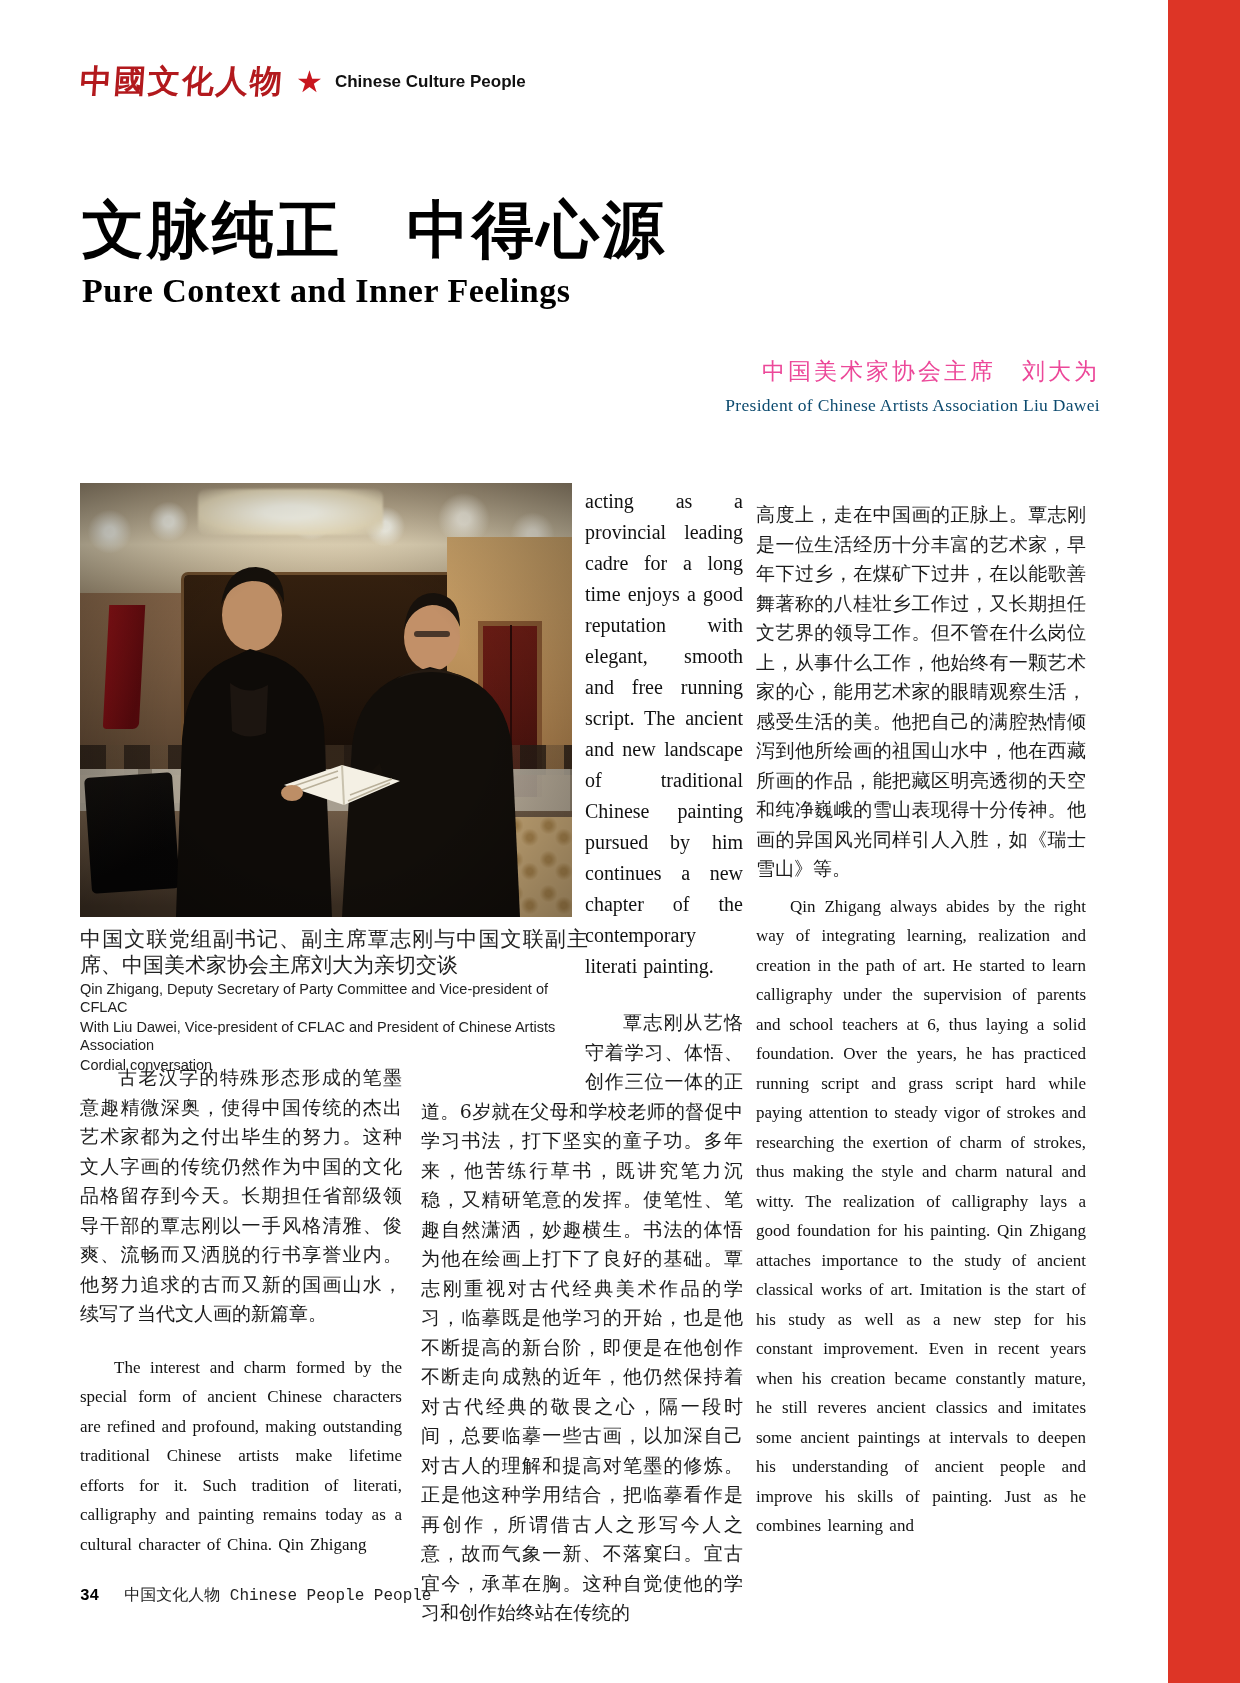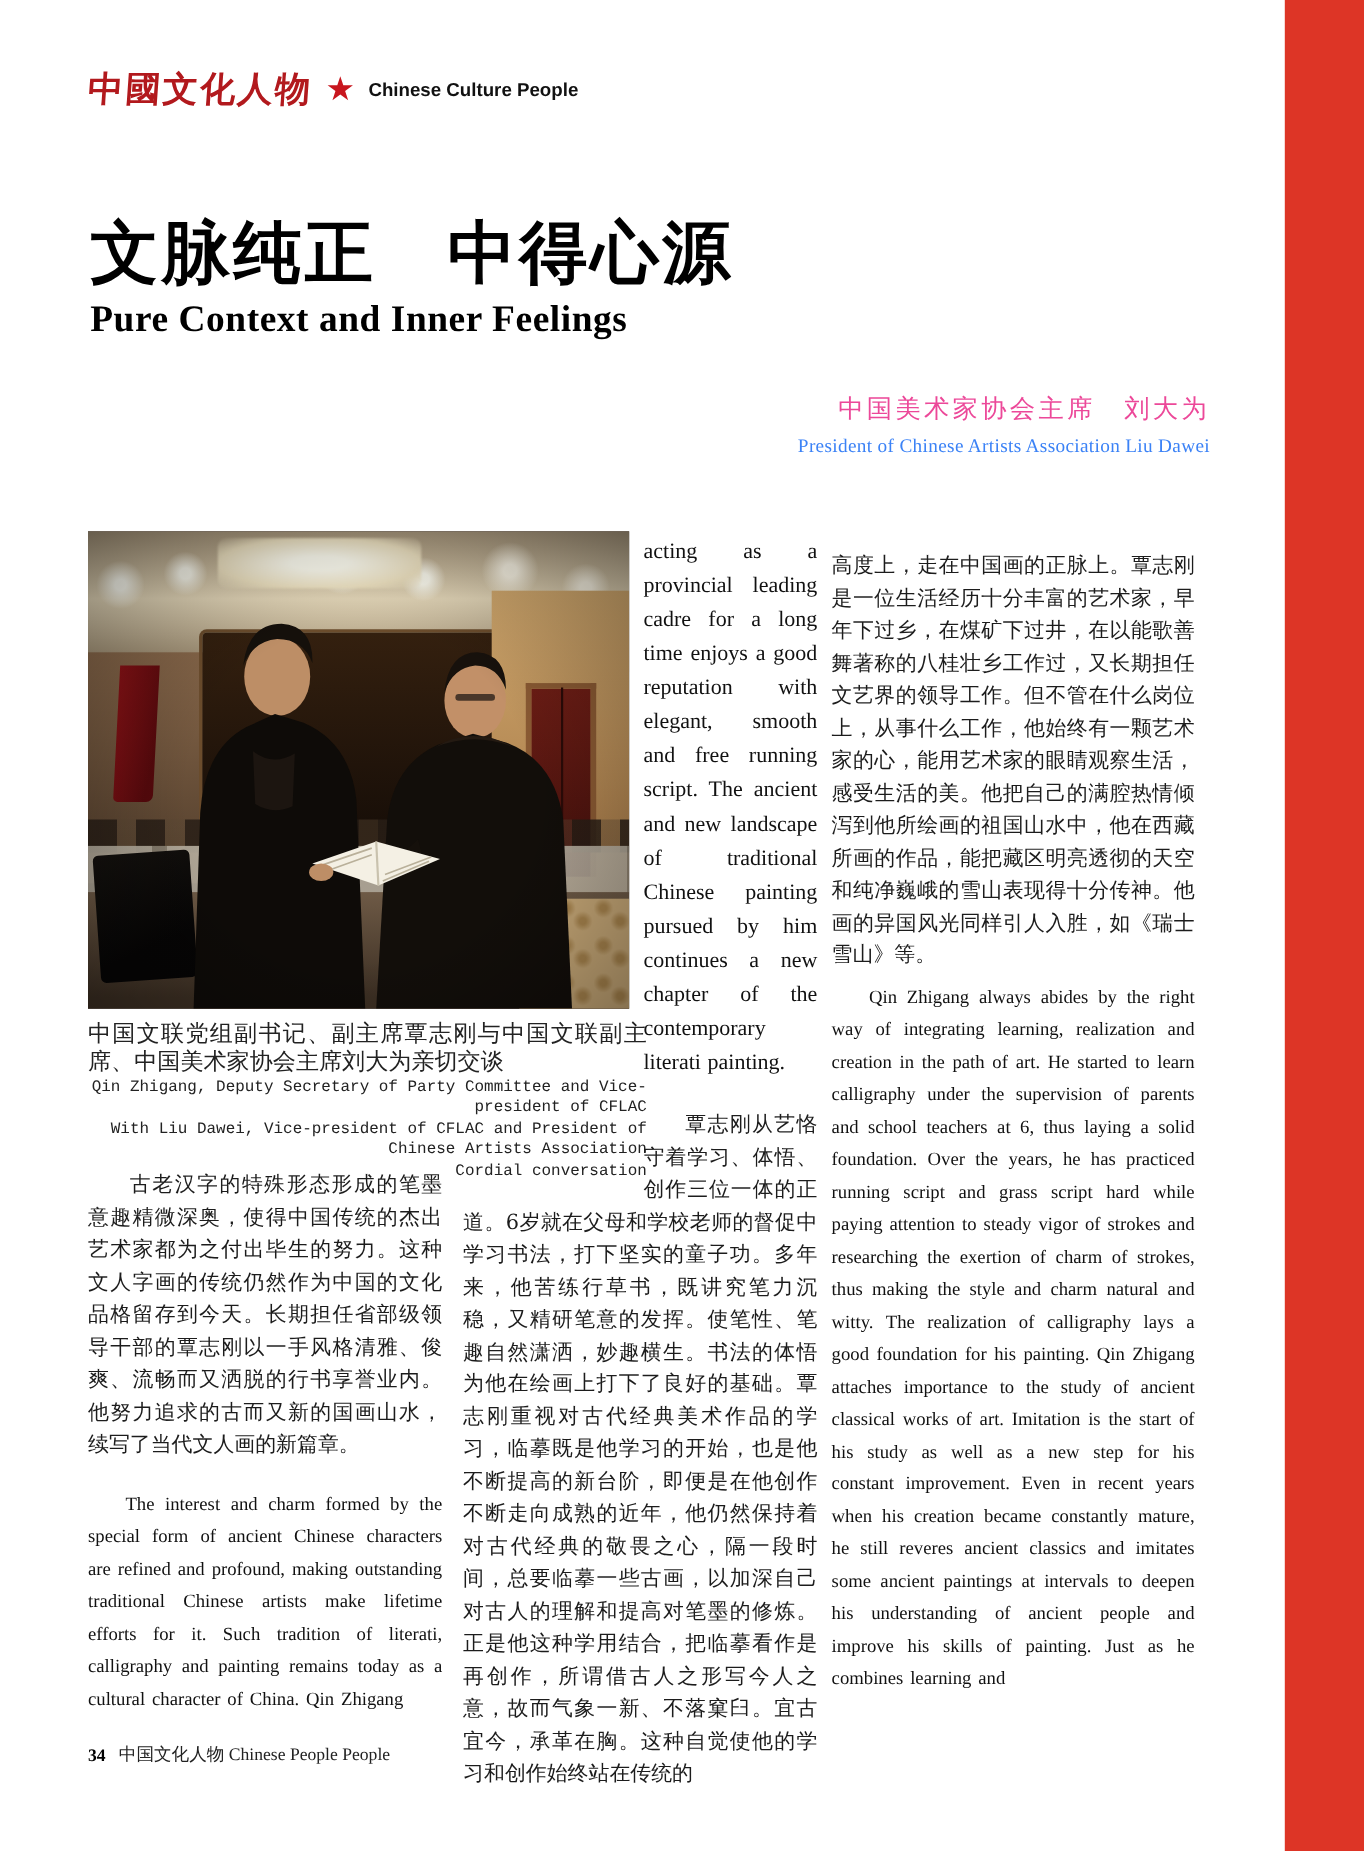--- a/index.html
+++ b/index.html
@@ -26,21 +26,21 @@
     letter-spacing:3px; color:#000; font-family:"DejaVu Serif", serif; white-space:nowrap;text-align:center;
   }
   .title-en {
     position:absolute; left:82px; top:272px; font-size:34px; font-weight:700;
     color:#000; font-family:"Liberation Serif", serif; letter-spacing:0.5px;
   }
 
   
   .byline { position:absolute; right:140px; top:356px; width:640px; text-align:right; }
   .byline-cn { font-size:23px; letter-spacing:3px; color:#ec4899; font-family:"DejaVu Serif", serif; }
-  .byline-en { margin-top:8px; font-size:17.5px; color:#3b82f6; font-family:"Liberation Serif", serif; letter-spacing:0.3px; }
+  .byline-en { margin-top:8px; font-size:17.5px; color:#0c4a6e; font-family:"Liberation Serif", serif; letter-spacing:0.3px; }
 
   
   .photo { position:absolute; left:80px; top:483px; width:492px; height:434px; background:#20150d; overflow:hidden; }
   .ph-ceiling { position:absolute; left:0; top:0; width:100%; height:128px;
     background:linear-gradient(#a8977c, #e3d6b8 48%, #8d7c62 100%); }
   .ph-glows { position:absolute; left:0; top:0; width:100%; height:128px;
     background-image:
       radial-gradient(circle at 6% 38%, rgba(255,255,245,.95) 5px, rgba(255,255,245,0) 22px),
       radial-gradient(circle at 18% 30%, rgba(255,255,245,.9) 5px, rgba(255,255,245,0) 20px),
       radial-gradient(circle at 47% 26%, rgba(255,255,245,.95) 6px, rgba(255,255,245,0) 24px),
@@ -78,42 +78,42 @@
     background:linear-gradient(160deg,#14110e,#060505 70%); border-radius:5px; transform:rotate(-4deg); }
   .ph-vignette { position:absolute; left:0; top:0; width:100%; height:100%;
     background:radial-gradient(ellipse at 50% 55%, rgba(0,0,0,0) 45%, rgba(0,0,0,.38) 100%); }
   .ph-people { position:absolute; left:0; top:0; }
 
   
   .caption { position:absolute; left:80px; top:926px; width:508px; }
   .cap-cn { font-size:21px; line-height:26px; color:#222; text-align:justify;
     font-family:"DejaVu Serif", serif; }
   .cap-en { margin-top:3px; font-size:14.5px; line-height:17.5px; color:#222;
-    font-family:Liberation Mono, monospace;text-align:right; }
+    font-family:Liberation Sans, sans-serif; }
 
   
   .col { position:absolute; }
   .col1 { left:80px;  top:1063px; width:322px; }
   .col2 { left:421px; top:480px;  width:322px; }
   .col3 { left:756px; top:500px;  width:330px; }
   .cn-p { font-size:19px; line-height:29.5px; text-align:justify; color:#1c1c1c;
     font-family:"DejaVu Serif", serif; }
   .cn-p.indent { text-indent:2em; }
   .en-p { font-family:"Liberation Serif", serif; font-size:17px; line-height:29.5px;
     text-align:justify; color:#111; word-spacing:2px; }
   .en-p.indent { text-indent:2em; }
   .col1 .en-p { margin-top:24px; }
   .col3 .en-p { margin-top:8px; }
   .col2-spacer { float:left; width:164px; height:590px; }
   .col2 .en-top { font-size:20px; line-height:31px; margin:6px 0 26px;
     font-family:"Liberation Serif", serif; text-align:justify; word-spacing:1px; }
 
   
-  .footer { position:absolute; left:80px; top:1585px; font-family:Liberation Serif, serif;
-    font-size:16px; color:#222; display:flex; gap:12px; align-items:flex-end; }
+  .footer { position:absolute; left:80px; top:1585px; font-family:Liberation Mono, monospace;
+    font-size:16px; color:#222; display:flex; gap:25px; align-items:center; }
   .footer .pg { font-weight:700; color:#000; }
 </style>
 </head>
 <body>
 
 <div class="page">
 
   <div class="red-band"></div>
 
   <header class="masthead">

